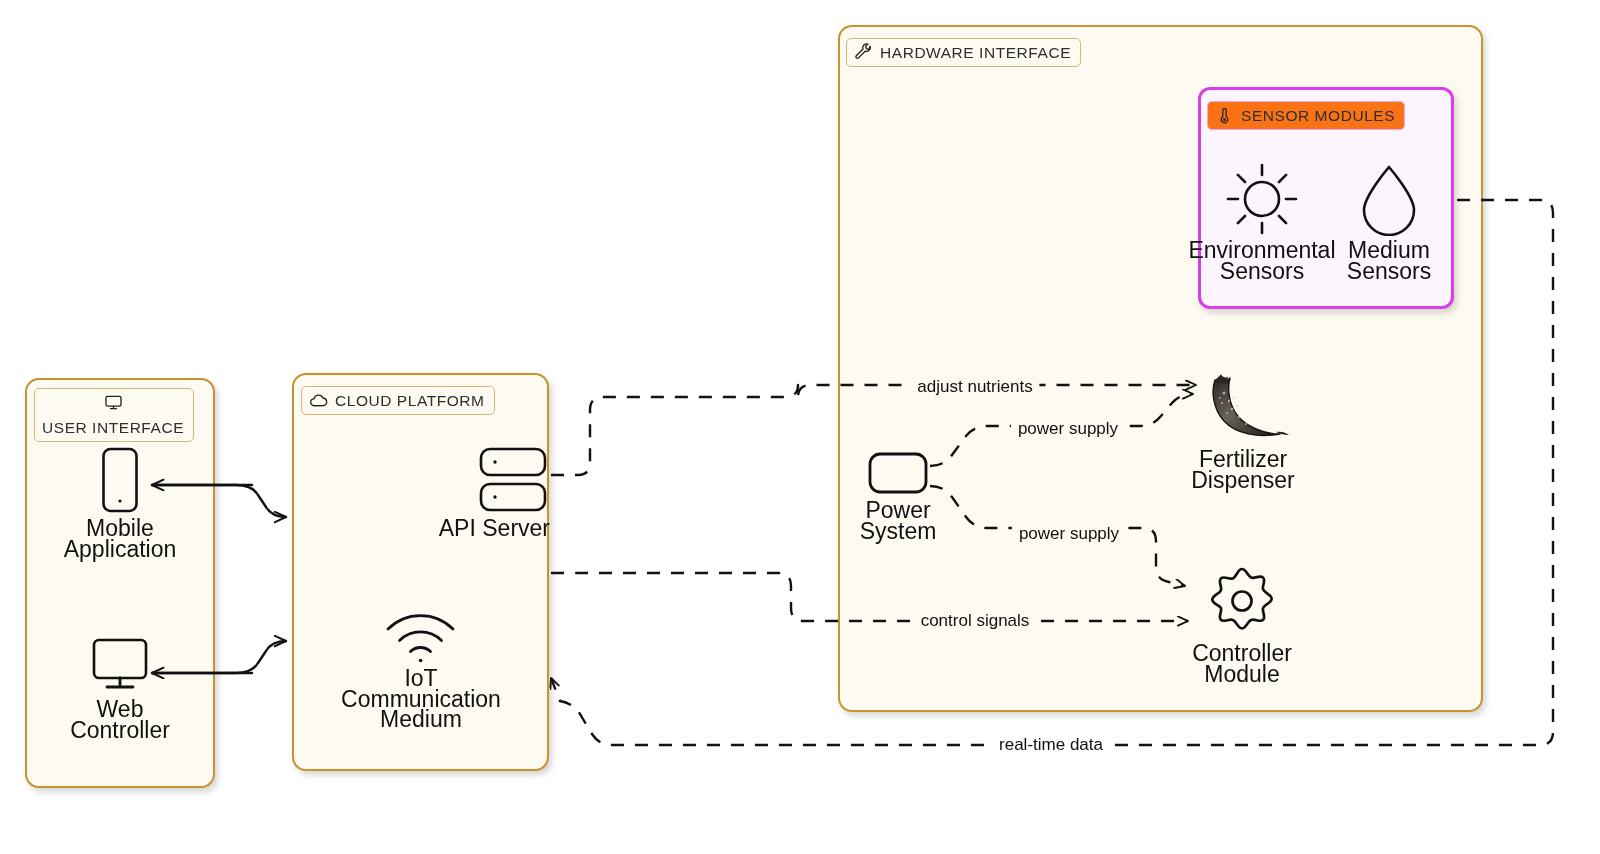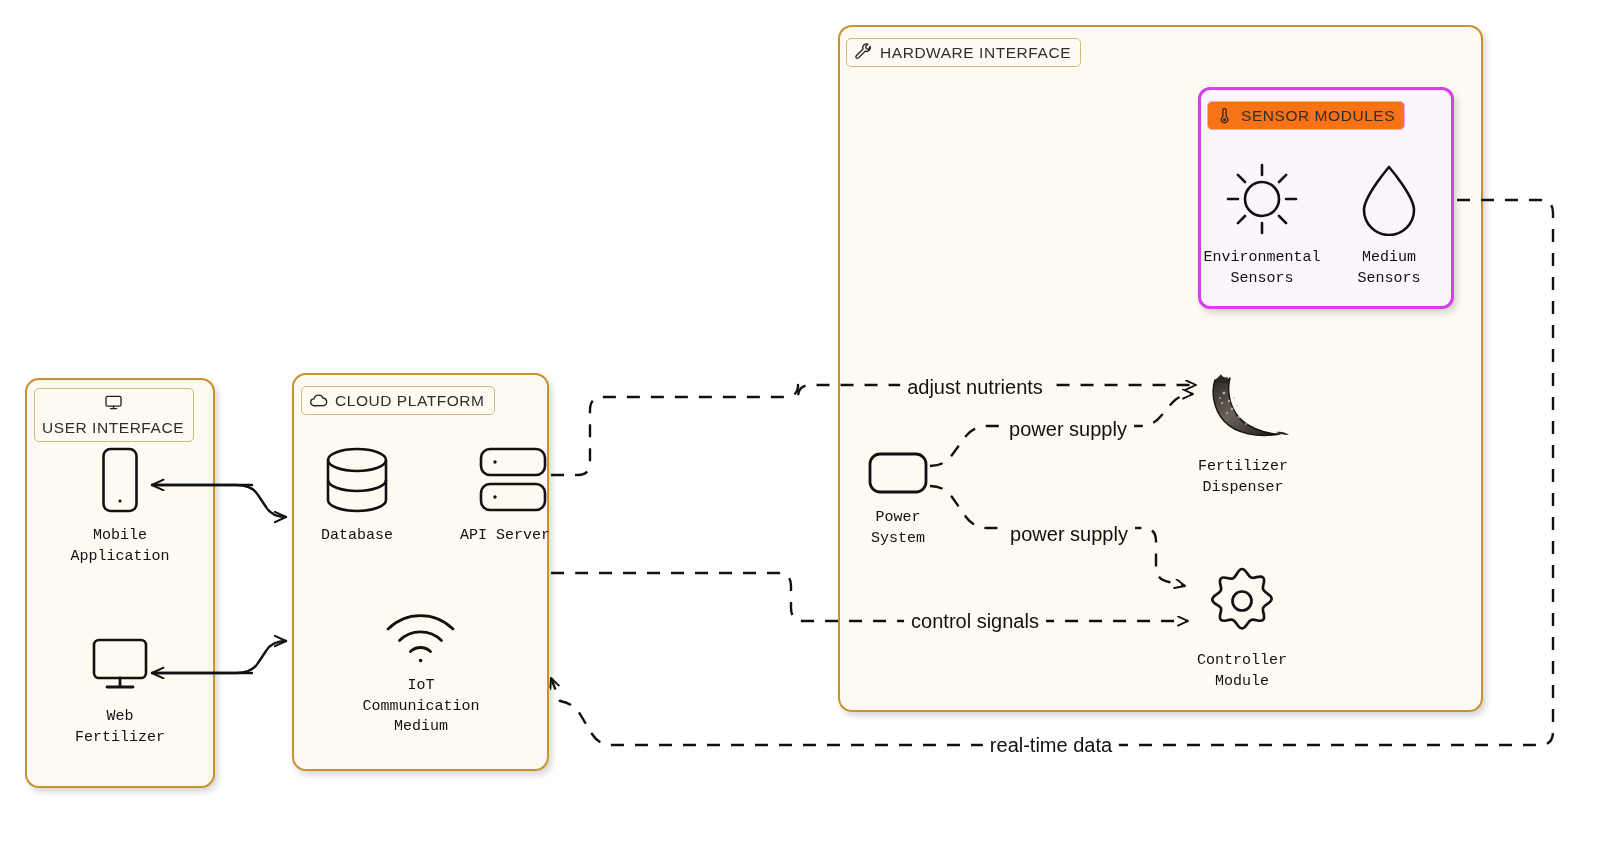--- a/index.html
+++ b/index.html
@@ -75,32 +75,31 @@
     display: flex;
     flex-direction: column;
     align-items: center;
     width: 170px;
     margin-left: -85px;
   }
   .node-icon {
     display: block;
   }
   .node-label {
-    margin-top: 12px;
-    font-size: 15px;
+    margin-top: 4px;
+    font-size: 23px;
     line-height: 20.5px;
     color: #111111;
     text-align: center;
     white-space: pre-line;
-    font-family: Liberation Mono, monospace;
   }
   
   .edge-label {
     position: absolute;
-    font-size: 20px;
+    font-size: 17px;
     color: #111111;
     background: #fdfbf1;
     padding: 0 7px;
     white-space: nowrap;
     transform: translate(-50%, -50%);
   }
   .edge-label.on-white { background: #ffffff; text-align: center; }
 </style>
 </head>
 <body>
@@ -193,31 +192,23 @@
     <div class="node-label">Mobile
 Application</div>
   </div>
 
   <div class="node" style="left:120px; top:637px;">
     <svg class="node-icon" width="64" height="58" viewBox="0 0 64 58">
       <rect x="6" y="3" width="52" height="38" rx="5" fill="none" stroke="#111" stroke-width="2.6"></rect>
       <path d="M32 41v9M19 50h26" fill="none" stroke="#111" stroke-width="2.8" stroke-linecap="round"></path>
     </svg>
     <div class="node-label">Web
-Fertilizer</div>
-  </div>
-
-  <div class="node" style="left:357px; top:446px; width:130px; margin-left:-65px;">
-    <svg class="node-icon" width="72" height="68" viewBox="0 0 72 68">
-      <ellipse cx="36" cy="14" rx="29" ry="11" fill="none" stroke="#111" stroke-width="2.6"></ellipse>
-      <path d="M7 14v40c0 6.1 13 11 29 11s29-4.9 29-11V14" fill="none" stroke="#111" stroke-width="2.6"></path>
-      <path d="M7 34c0 6.1 13 11 29 11s29-4.9 29-11" fill="none" stroke="#111" stroke-width="2.6"></path>
-    </svg>
-    <div class="node-label">Database</div>
-  </div>
+Controller</div>
+  </div>
+
 
   <div class="node" style="left:485px; top:444px; width:130px; margin-left:-65px;align-items:flex-end;">
     <svg class="node-icon" width="74" height="70" viewBox="0 0 74 70">
       <rect x="5" y="5" width="64" height="26" rx="9" fill="none" stroke="#111" stroke-width="2.6"></rect>
       <circle cx="19" cy="18" r="1.7" fill="#111"></circle>
       <rect x="5" y="40" width="64" height="26" rx="9" fill="none" stroke="#111" stroke-width="2.6"></rect>
       <circle cx="19" cy="53" r="1.7" fill="#111"></circle>
     </svg>
     <div class="node-label">API Server</div>
   </div>

